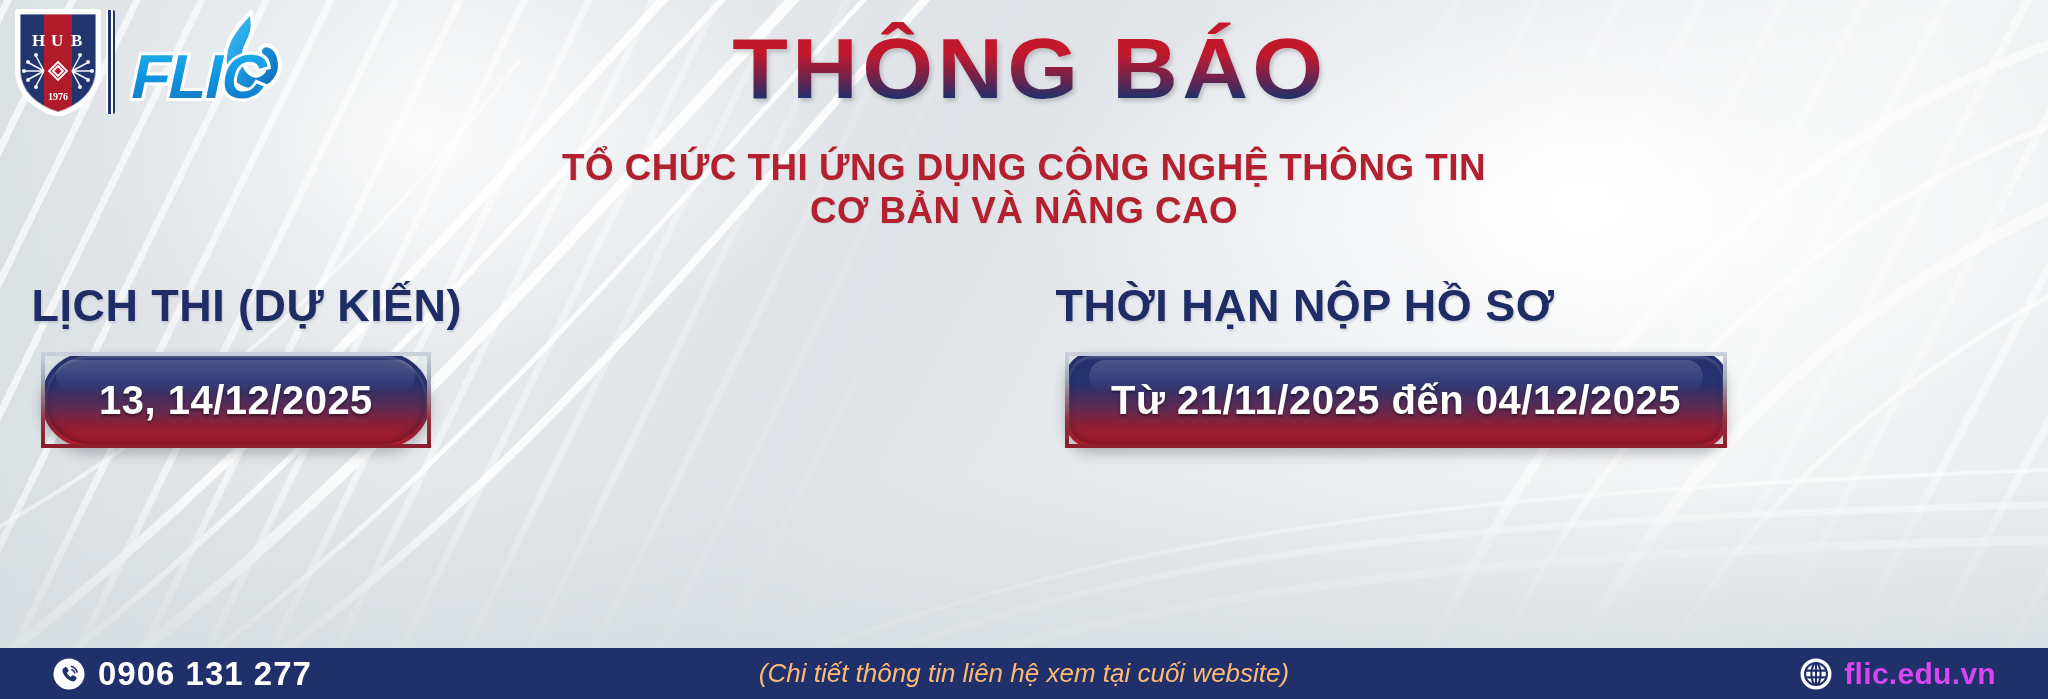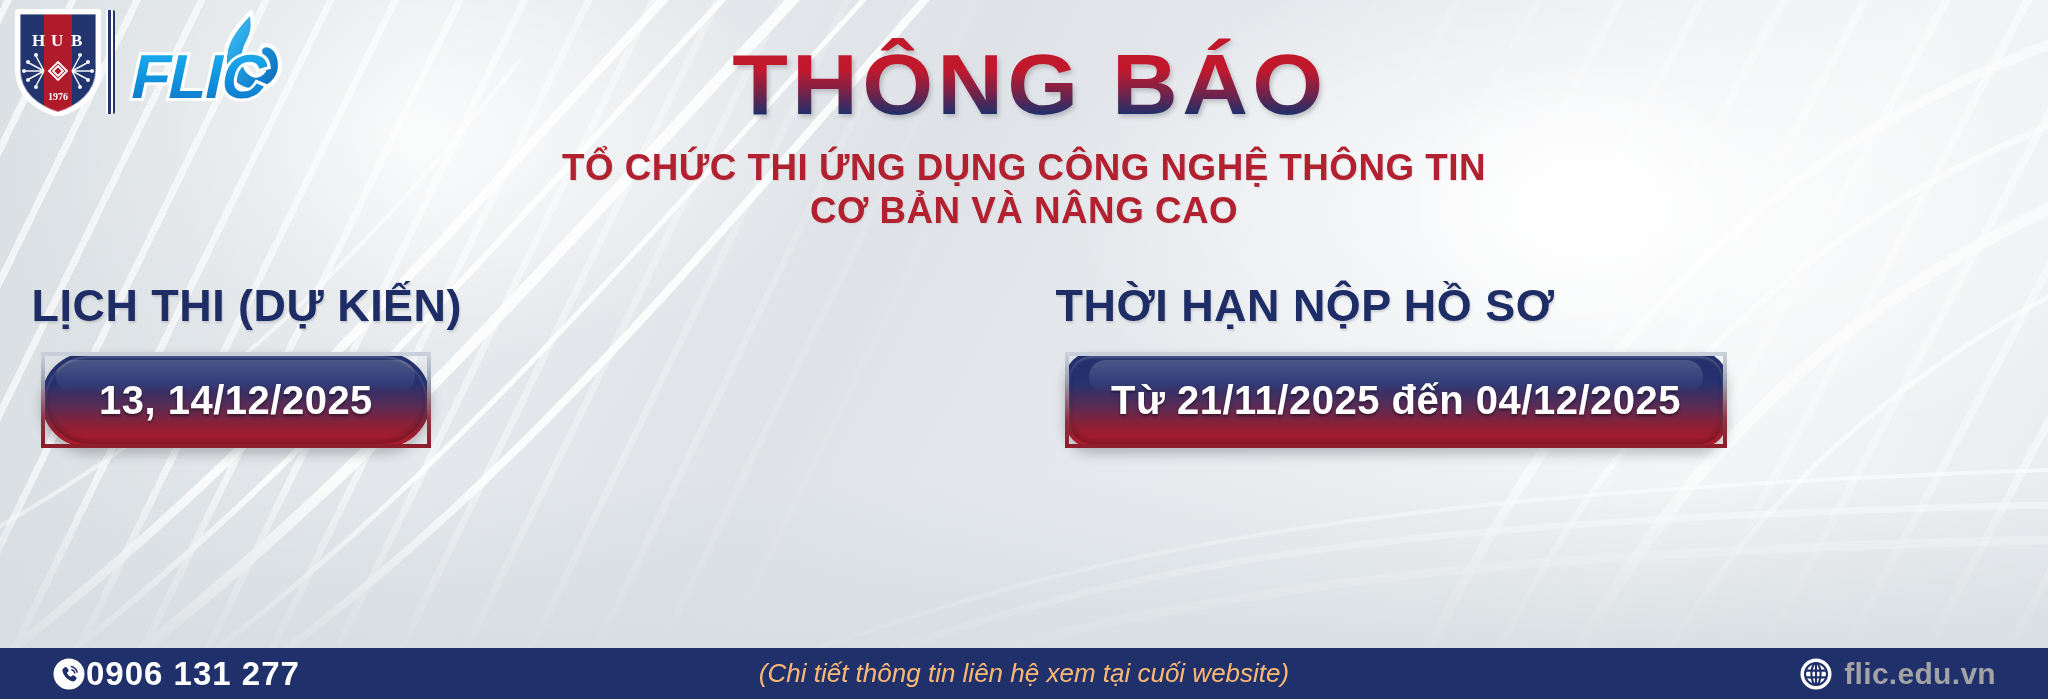--- a/index.html
+++ b/index.html
@@ -66,21 +66,21 @@
   
   .logo-zone{ position:absolute; left:14px; top:6px; height:112px; display:flex; align-items:center; gap:0px; }
   .hub-shield{ width:88px; height:108px; position:relative; }
   .logo-sep{ width:9px; height:104px; margin:0 10px 0 4px;
     background:linear-gradient(90deg,#fff 0 2px,#22356e 2px 5px,#fff 5px 7px,#22356e 7px 9px);
     border-radius:2px;
   }
   .flic{ position:relative; width:170px; height:104px; }
 
   
-  .title-wrap{ position:absolute; left:0; right:0; top:38px; text-align:center;padding-left:12px; }
+  .title-wrap{ position:absolute; left:0; right:0; top:22px; text-align:center;padding-left:12px; }
   .title{
     display:inline-block;
     font-family:"Liberation Sans", sans-serif;
     font-weight:700;
     font-size:86px;
     line-height:92px;
     letter-spacing:4px;
     transform:scaleX(1.06);
     background:linear-gradient(180deg,#c2182c 0%,#c2182c 34%,#7a2248 58%,#232f69 82%,#1d2a63 100%);
     -webkit-background-clip:text;
@@ -149,26 +149,26 @@
     pointer-events:none;
   }
   .pill span{ position:relative; z-index:2; text-shadow:0 2px 3px rgba(0,0,0,.45); }
 
   
   .footer{
     position:absolute; left:0; bottom:0; width:100%; height:51px;
     background:#20306b;
     display:flex; align-items:center;
   }
-  .f-left{ display:flex; align-items:center; padding-left:52px; width:33%; }
+  .f-left{ display:flex; align-items:center; gap:12px; padding-left:52px; width:33%; }
   .f-mid{ flex:1; text-align:center; }
   .f-right{ display:flex; align-items:center; justify-content:flex-end; gap:11px; padding-right:52px; width:33%; }
   .f-phone{ color:#fff; font-weight:700; font-size:33px; letter-spacing:1px; }
   .f-note{ color:#fdba74; font-style:italic; font-size:26px; }
-  .f-web{ color:#a3a3a3; font-weight:700; font-size:30px; letter-spacing:.3px; }
+  .f-web{ color:#d946ef; font-weight:700; font-size:30px; letter-spacing:.3px; }
   .icon-circle{ width:34px; height:34px; flex:none; }
 </style>
 </head>
 <body>
 
 <div class="banner">
 
   <div class="bg-shade-left"></div>
   <div class="bg-diagonals"></div>
   <div class="bg-diagonals-r"></div>

